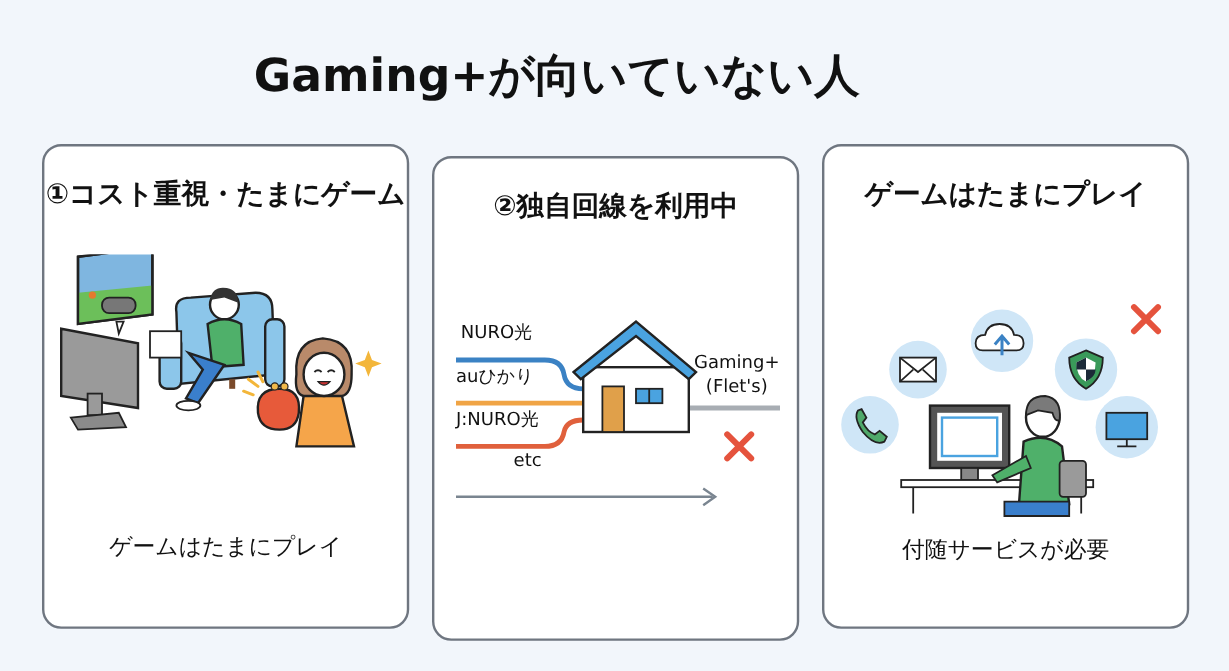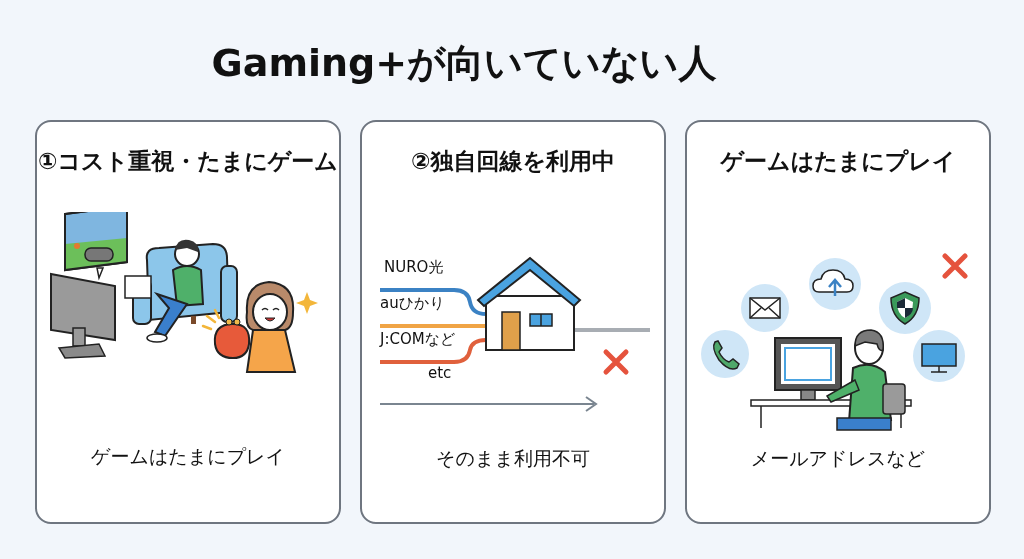--- a/index.html
+++ b/index.html
@@ -14,21 +14,21 @@
     position: absolute; left: 0; top: 38px; width: 928px;
     text-align: center; font-size: 38px; font-weight: bold;
     letter-spacing: 0px; color: #111;
   }
   .card {
     position: absolute; top: 120px; width: 306px; height: 404px;
     background: #ffffff; border: 2px solid #6f7680; border-radius: 16px;
     box-sizing: border-box;
   }
   .card-1 { left: 35px; }
-  .card-2 { left: 360px; }
+  .card-2 { left: 360px; margin-top: 10px; }
   .card-3 { left: 685px; }
   .card-heading {
     position: absolute; top: 24px; left: 0; width: 100%;
     text-align: center; font-size: 23px; font-weight: bold; color: #111;
     white-space: nowrap;
   }
   .card-caption {
     position: absolute; left: 0; width: 100%; text-align: center;
     font-size: 19px; font-weight: normal; color: #111; line-height: 28px;
   }
@@ -127,25 +127,28 @@
         <path d="M244,140 L264,160 M264,140 L244,160" stroke="#e5533d" stroke-width="5" stroke-linecap="round"></path>
       </g>
 
       <g>
         <line x1="18" y1="192" x2="232" y2="192" stroke="#7a8590" stroke-width="2"></line>
         <path d="M224,185 L234,192 L224,199" stroke="#7a8590" stroke-width="2" fill="none"></path>
       </g>
     </svg>
     <div class="lbl" style="left:22px; top:46px;">NURO光</div>
     <div class="lbl" style="left:18px; top:82px;">auひかり</div>
-    <div class="lbl" style="left:18px; top:118px;">J:COMなど</div>
+    <div class="lbl" style="left:18px; top:118px;">J:NURO光</div>
     <div class="lbl" style="left:66px; top:152px;">etc</div>
+    <div class="lbl" style="left:212px; top:70px; text-align:center; width:80px; line-height:20px;">
+      <div>Gaming+</div>
+      <div>(Flet's)</div>
+    </div>
   </div>
   <div class="card-caption">
-    <div>そのまま利用不可</div>
   </div>
 </div>
 
 <div class="card card-3">
   <div class="card-heading">ゲームはたまにプレイ</div>
   <div class="illus">
     <svg width="302" height="220" viewBox="0 0 302 220">
 
       <g>
         <circle cx="38" cy="142" r="24" fill="#cfe6f7"></circle>
@@ -196,15 +199,15 @@
         <ellipse cx="182" cy="136" rx="14" ry="16" fill="#fff" stroke="#222" stroke-width="2"></ellipse>
         <path d="M168,134 Q168,118 184,118 Q198,120 196,138 Q192,140 190,132 L178,130 Z" fill="#7a7a7a" stroke="#222" stroke-width="1.5"></path>
         <path d="M166,156 Q184,148 198,160 L204,208 L162,210 Z" fill="#4fb06a" stroke="#222" stroke-width="2"></path>
         <path d="M168,168 L140,184 L144,190 L172,178 Z" fill="#4fb06a" stroke="#222" stroke-width="1.5"></path>
         <rect x="196" y="172" width="22" height="30" rx="3" fill="#9a9a9a" stroke="#222" stroke-width="1.5"></rect>
         <path d="M150,206 L204,206 L204,218 L150,218 Z" fill="#3a7fcc" stroke="#222" stroke-width="1.5"></path>
       </g>
     </svg>
   </div>
   <div class="card-caption">
-    <div>メールアドレスなど</div>
+    <div>付随サービスが必要</div>
   </div>
 </div>
 
 </body></html>

